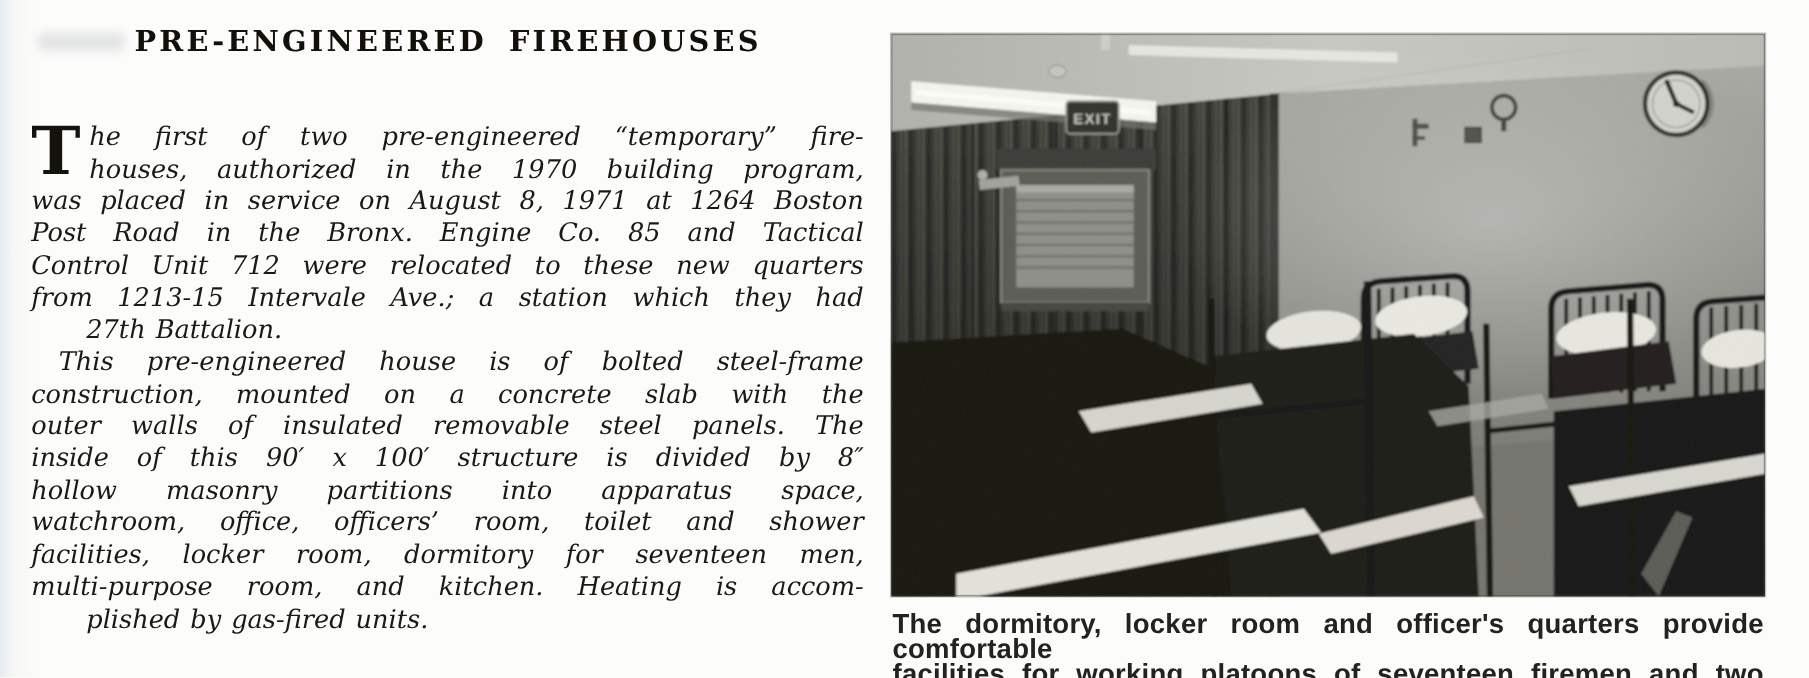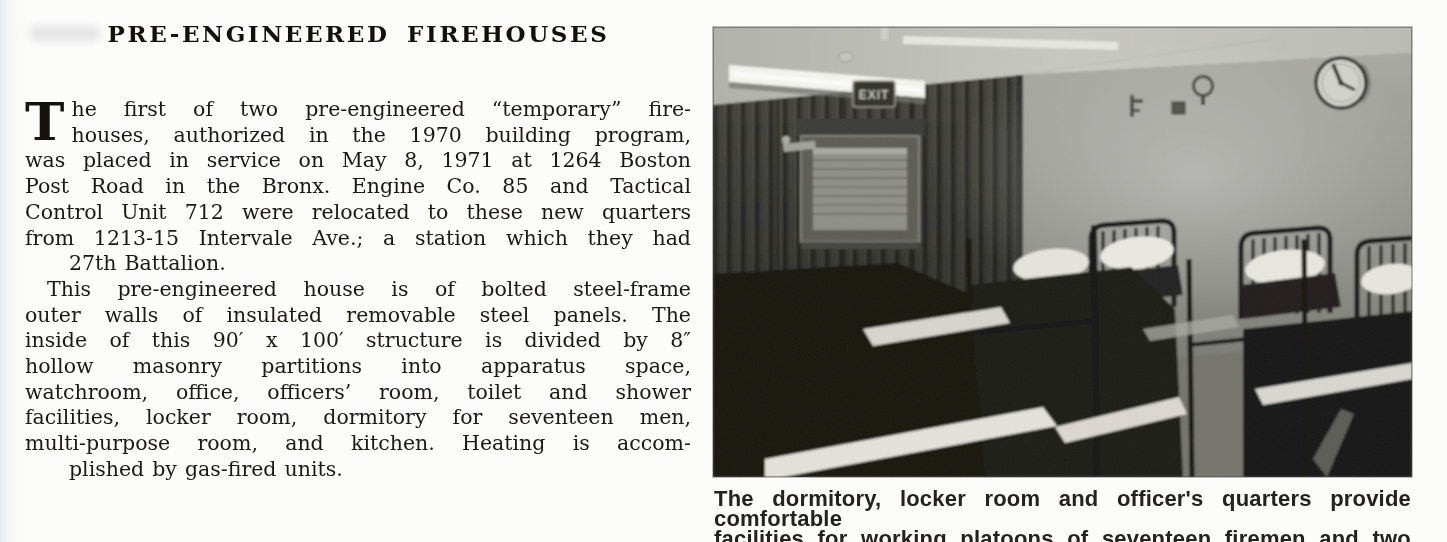--- a/index.html
+++ b/index.html
@@ -31,21 +31,21 @@
     position:absolute;left:30px;top:26px;width:70px;height:15px;
     background:#8d949a;opacity:.22;filter:blur(4px);border-radius:4px;
   }
   .bodytext{
     position:absolute;left:25px;top:97px;width:666px;
     font-size:20.5px;
     line-height:25.7px;
     color:#1b1913;
     word-spacing:1.5px;
   }
-  .line{ text-align:justify; text-align-last:justify; }
+  .line{ text-align:justify; text-align-last:justify;font-style:italic; }
   .line.last{ text-align-last:left;margin-left:44px; }
   .line.indent{ text-indent:22px; }
   .dropcap{
     float:left;
     font-size:53px;
     line-height:44px;
     font-weight:bold;
     padding:2px 7px 0 0;
     color:#14120c;
   }
@@ -78,28 +78,29 @@
 
   <div class="col-left">
     <div class="headline">PRE-ENGINEERED FIREHOUSES</div>
   </div>
 
   <div class="bodytext">
     <div>
       <span class="dropcap">T</span>
       <div class="line">he first of two pre-engineered “temporary” fire-</div>
       <div class="line">houses, authorized in the 1970 building program,</div>
-      <div class="line">was placed in service on May 8, 1971 at 1264 Boston</div>
+      <div class="line">was placed in service on August 8, 1971 at 1264 Boston</div>
       <div class="line">Post Road in the Bronx. Engine Co. 85 and Tactical</div>
       <div class="line">Control Unit 712 were relocated to these new quarters</div>
       <div class="line">from 1213-15 Intervale Ave.; a station which they had</div>
       <div class="line last">27th Battalion.</div>
     </div>
     <div>
       <div class="line indent">This pre-engineered house is of bolted steel-frame</div>
+      <div class="line">construction, mounted on a concrete slab with the</div>
       <div class="line">outer walls of insulated removable steel panels. The</div>
       <div class="line">inside of this 90′ x 100′ structure is divided by 8″</div>
       <div class="line">hollow masonry partitions into apparatus space,</div>
       <div class="line">watchroom, office, officers’ room, toilet and shower</div>
       <div class="line">facilities, locker room, dormitory for seventeen men,</div>
       <div class="line">multi-purpose room, and kitchen. Heating is accom-</div>
       <div class="line last">plished by gas-fired units.</div>
     </div>
   </div>
 

